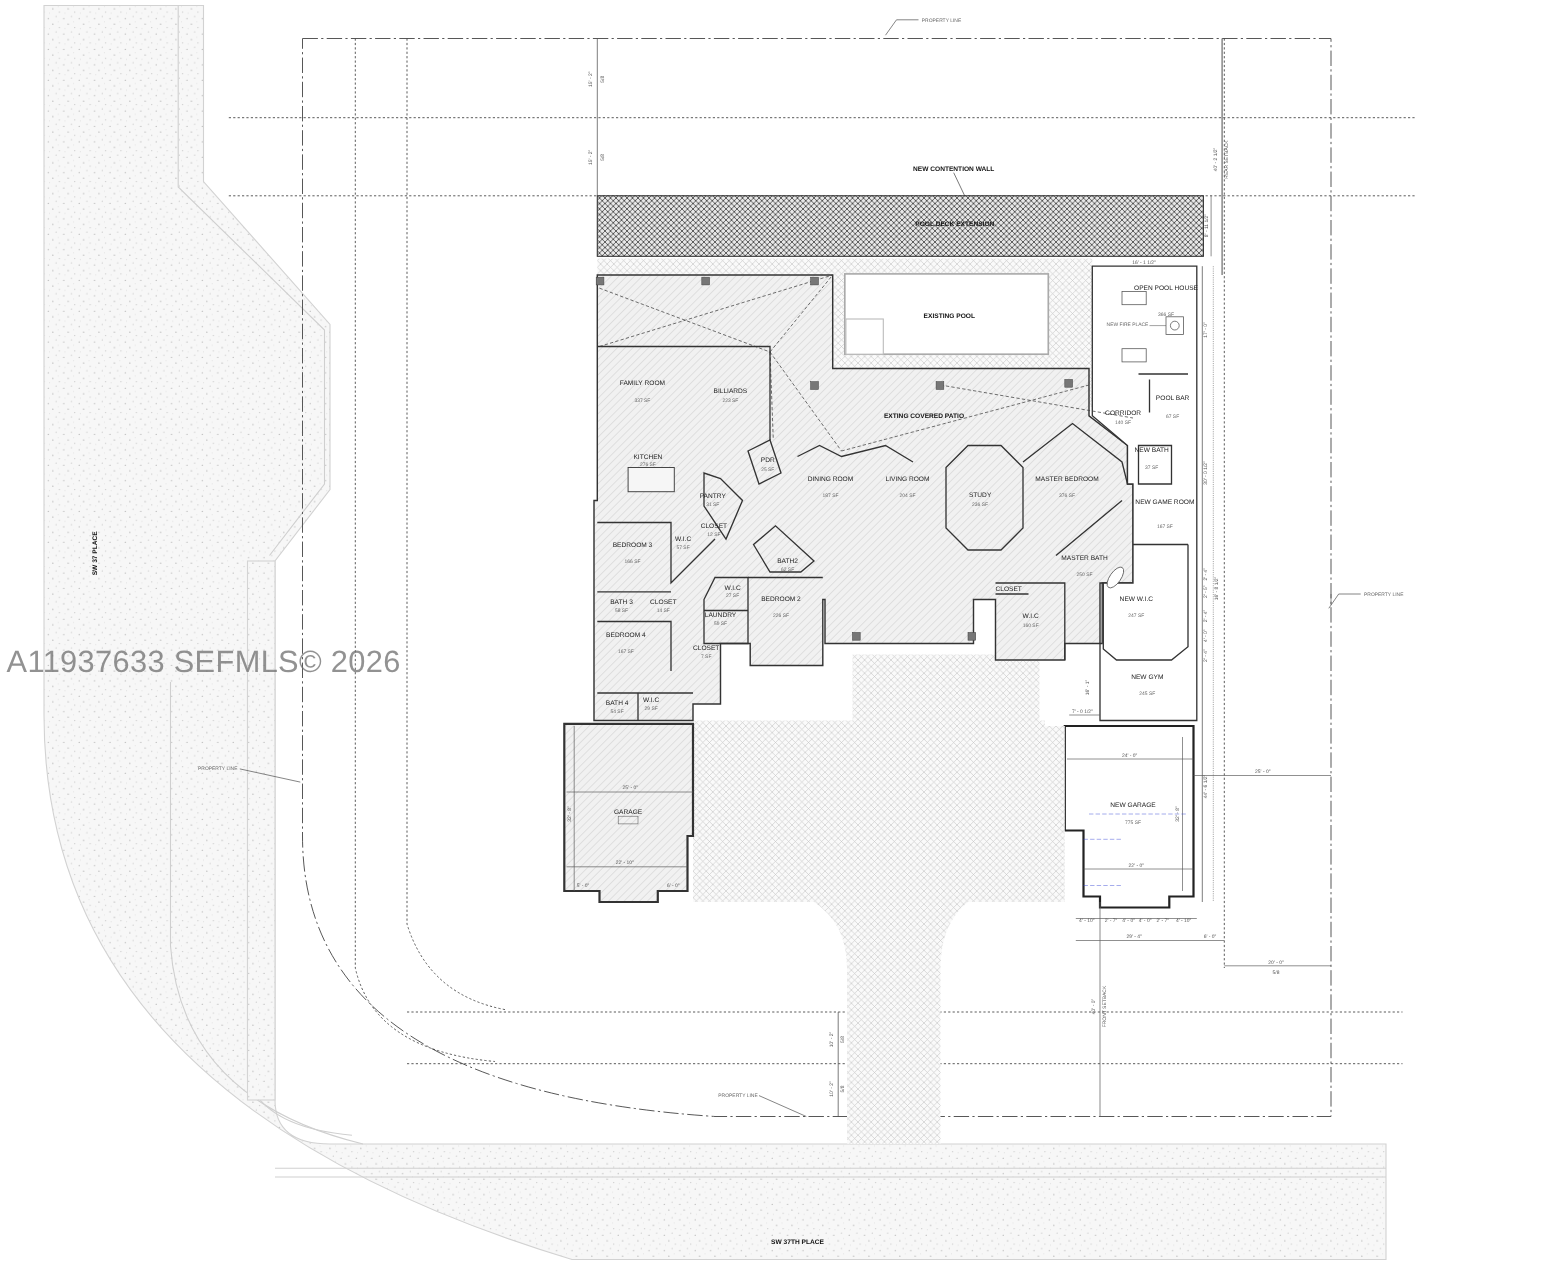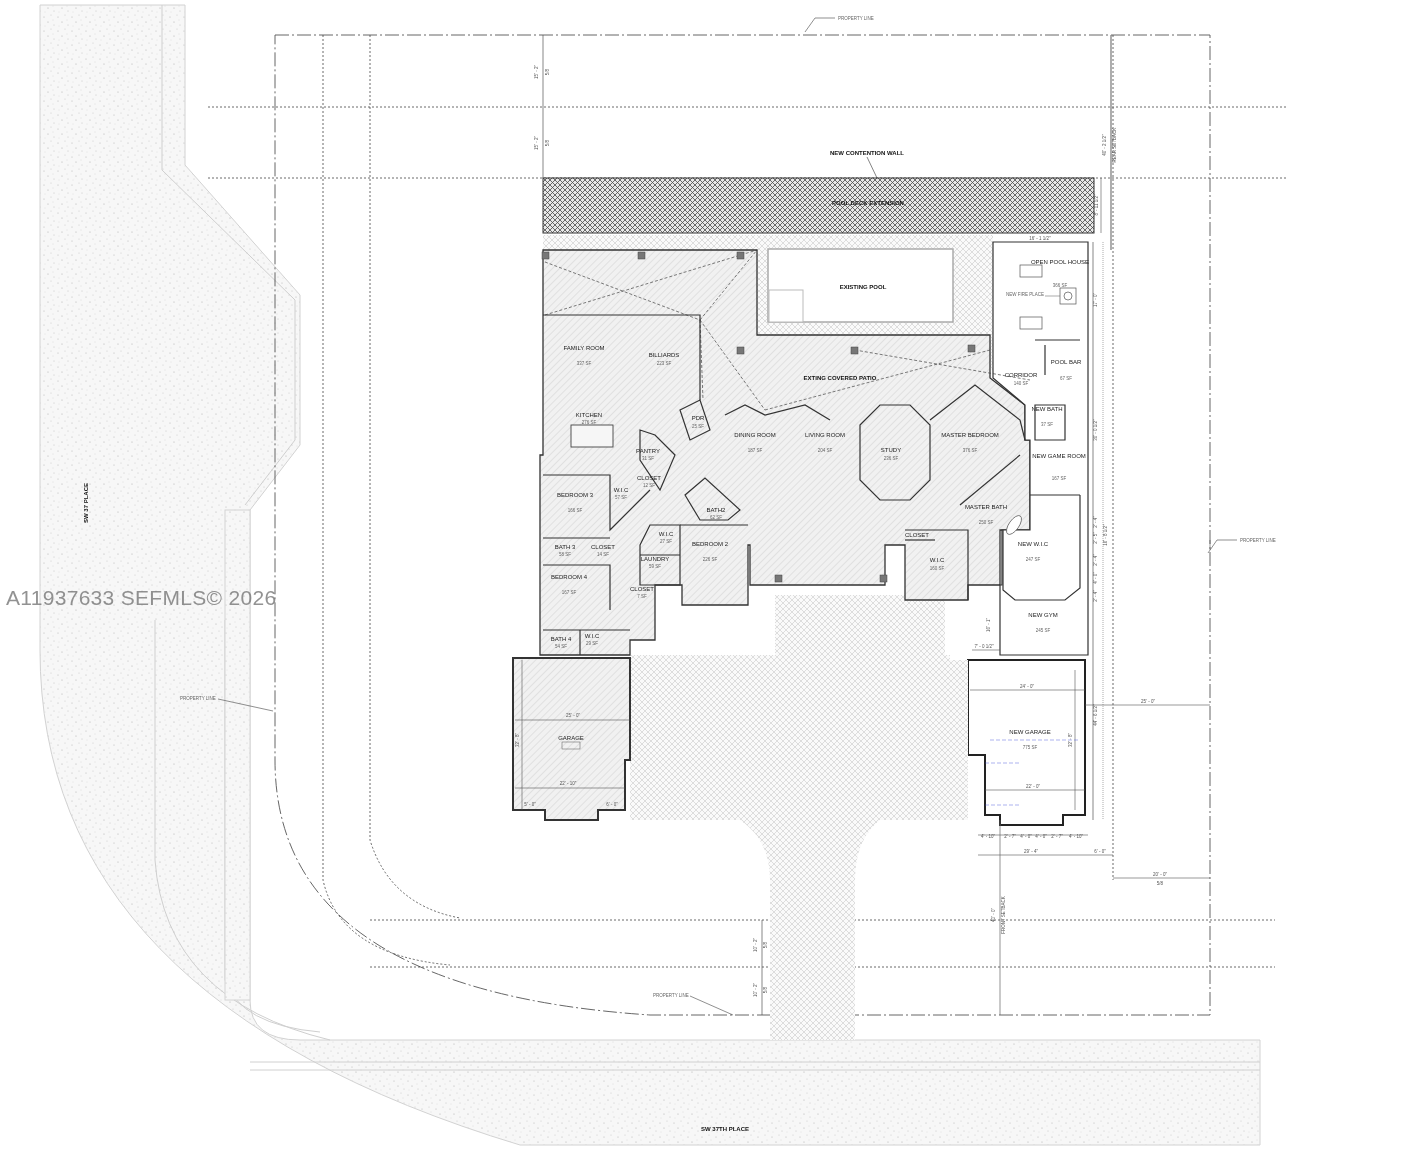--- a/index.html
+++ b/index.html
@@ -3,21 +3,21 @@
 <meta charset="utf-8">
 <style>
   html,body{margin:0;padding:0;background:#fff;}
   body{width:1415px;height:1155px;overflow:hidden;position:relative;font-family:"Liberation Sans",sans-serif;}
   svg{position:absolute;left:0;top:0;}
   .lbl{font-family:"Liberation Sans",sans-serif;font-size:6px;fill:#222;text-anchor:middle;}
   .lbl-b{font-family:"Liberation Sans",sans-serif;font-size:6px;fill:#111;font-weight:bold;text-anchor:middle;}
   .area{font-family:"Liberation Sans",sans-serif;font-size:4.5px;fill:#666;text-anchor:middle;}
   .dim{font-family:"Liberation Sans",sans-serif;font-size:4.5px;fill:#555;text-anchor:middle;}
   .note{font-family:"Liberation Sans",sans-serif;font-size:4.5px;fill:#666;}
-  .wm{position:absolute;left:6px;top:586px;font-family:"Liberation Sans",sans-serif;font-size:21px;color:rgba(110,110,110,0.75);letter-spacing:0.3px;}
+  .wm{position:absolute;left:6px;top:586px;font-family:"Liberation Sans",sans-serif;font-size:28px;color:rgba(110,110,110,0.75);letter-spacing:0.3px;}
 </style>
 </head>
 <body>
 
 <svg width="1415" height="1155" viewBox="0 0 1415 1155">
   <defs>
     <pattern id="stipple" width="14" height="14" patternUnits="userSpaceOnUse">
       <rect width="14" height="14" fill="#f7f7f7"></rect>
       <circle cx="2" cy="3" r="0.6" fill="#b8b8b8"></circle>
       <circle cx="9" cy="1" r="0.5" fill="#c4c4c4"></circle>

